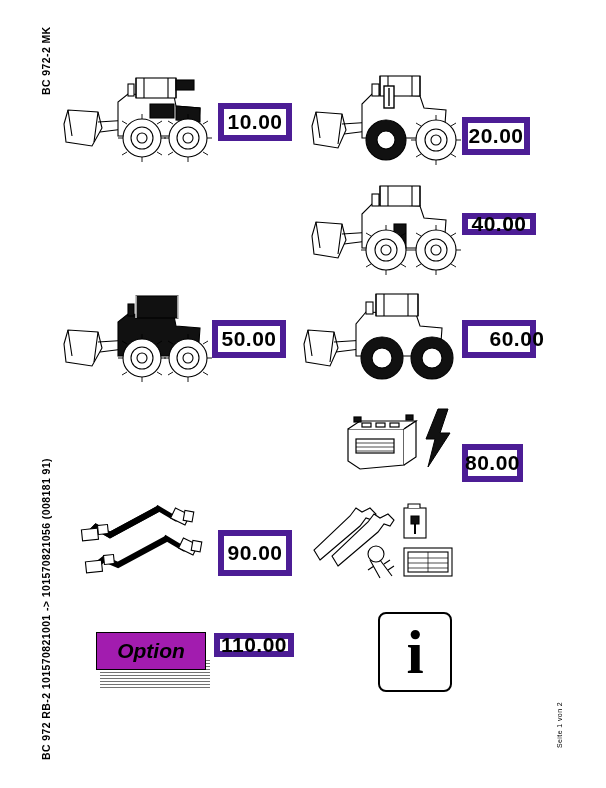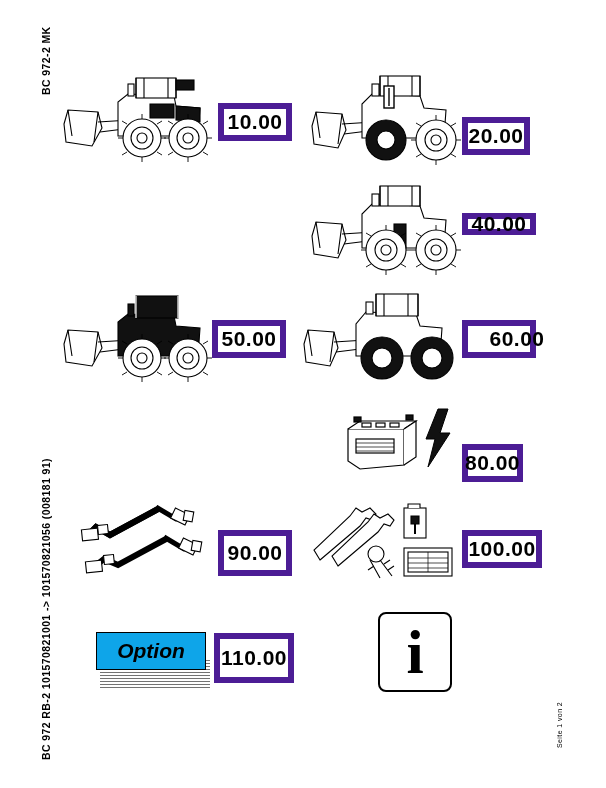--- a/index.html
+++ b/index.html
@@ -63,21 +63,21 @@
   
   .fig {
     position: absolute;
   }
   .fig svg { display: block; }
 
   
   .optbox {
     position: absolute;
     border: 1.5px solid #000;
-    background: #0ea5e9;
+    background: #a21caf;
     display: flex;
     align-items: center;
     justify-content: center;
     font-style: italic;
     font-weight: bold;
     font-size: 21px;
     box-sizing: border-box;
   }
   .opt-shadow {
     position: absolute;
@@ -311,23 +311,22 @@
         <path d="M100 10 L100 6 L112 6 L112 10"></path>
         <path d="M103 18 L111 18 L111 26 L103 26 Z" fill="#111"></path>
         <path d="M107 26 L107 36" stroke-width="2"></path>
 
         <rect x="96" y="50" width="48" height="28" fill="#fff"></rect>
         <rect x="100" y="54" width="40" height="20" fill="#fff"></rect>
         <path d="M100 60 L140 60 M100 65 L140 65 M100 70 L140 70 M120 54 L120 74" stroke-width="0.7"></path>
       </g>
     </svg>
   </div>
-  <div class="numbox" style="left:462px; top:530px; width:80px; height:38px;">100.00</div>
 
   <div class="opt-shadow" style="left:100px; top:660px; width:110px; height:28px;"></div>
   <div class="optbox" style="left:96px; top:632px; width:110px; height:38px;">Option</div>
-  <div class="numbox" style="left:214px; top:633px; width:80px; height:50px;">110.00</div>
+  <div class="numbox" style="left:214px; top:633px; width:80px; height:24px;">110.00</div>
 
   <div class="infobox" style="left:378px; top:612px; width:74px; height:80px;">
     <span class="info-i">i</span>
   </div>
 
 </div>
 
 </body></html>

